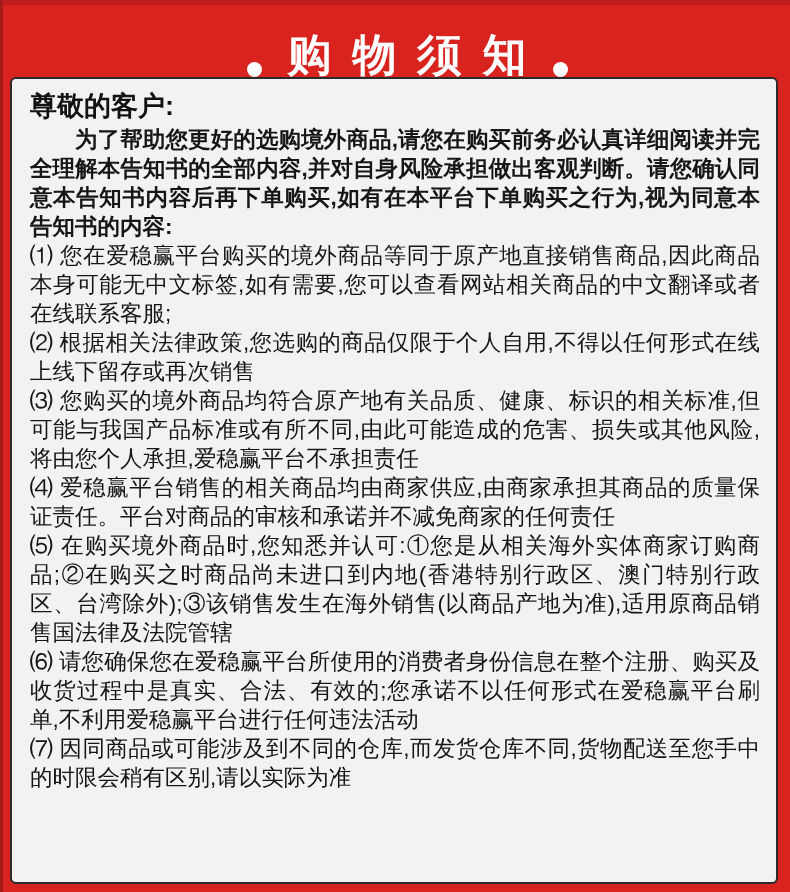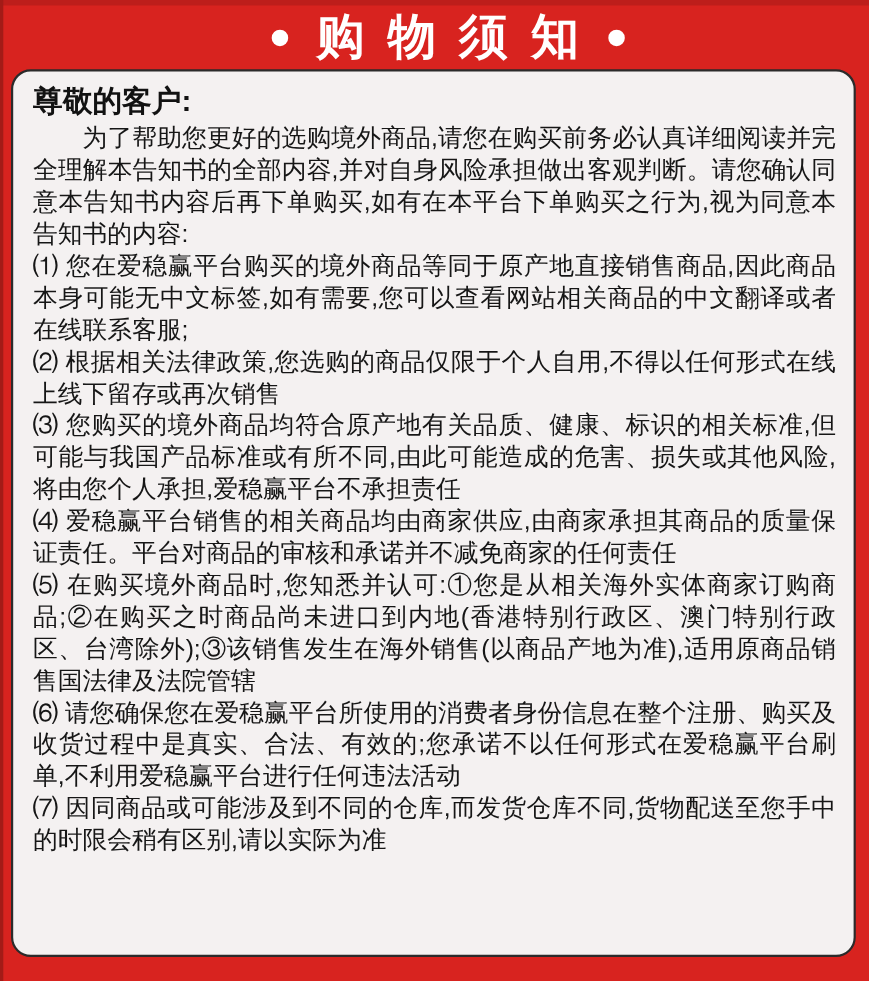--- a/index.html
+++ b/index.html
@@ -22,24 +22,24 @@
     background: #bd1e1b;
   }
   .left-strip {
     position: absolute;
     top: 0; left: 0;
     width: 3px;
     height: 100%;
     background: #a31b17;
   }
   .banner {
-    height: 58px;
+    height: 72px;
     margin-top: 5px;
     display: flex;
-    align-items: center;
+    align-items: flex-end;
     justify-content: center;
     gap: 26px;
     margin-left: 24px;
   }
   .banner-title {
     margin: 0;
     color: #ffffff;
     font-size: 44px;
     font-weight: bold;
     letter-spacing: 21px;
@@ -53,41 +53,42 @@
     border-radius: 50%;
     background: #ffffff;
     flex: 0 0 auto;
   }
   .panel {
     box-sizing: border-box;
     margin: 0 12px 0 10px;
     height: 807px;
     background: #f4f1f1;
     border: 2px solid #2b2b2b;
-    border-radius: 18px;
+    border-radius: 6px;
     padding: 8px 16px 10px 18px;
     overflow: hidden;
   }
   .salutation {
     margin: 0;
     font-size: 27px;
     font-weight: bold;
     color: #121212;
     line-height: 38px;
   }
   .panel p {
     margin: 0;
     font-size: 22.5px;
     line-height: 29px;
     color: #161616;
     text-align: justify;
     letter-spacing: 0;
   }
   .intro {
     text-indent: 2em;
+    font-weight: bold;
   }
 </style>
 </head>
 <body>
 
 <div class="top-strip"></div>
 <div class="left-strip"></div>
 
 <header class="banner">
   <span class="dot"></span>

